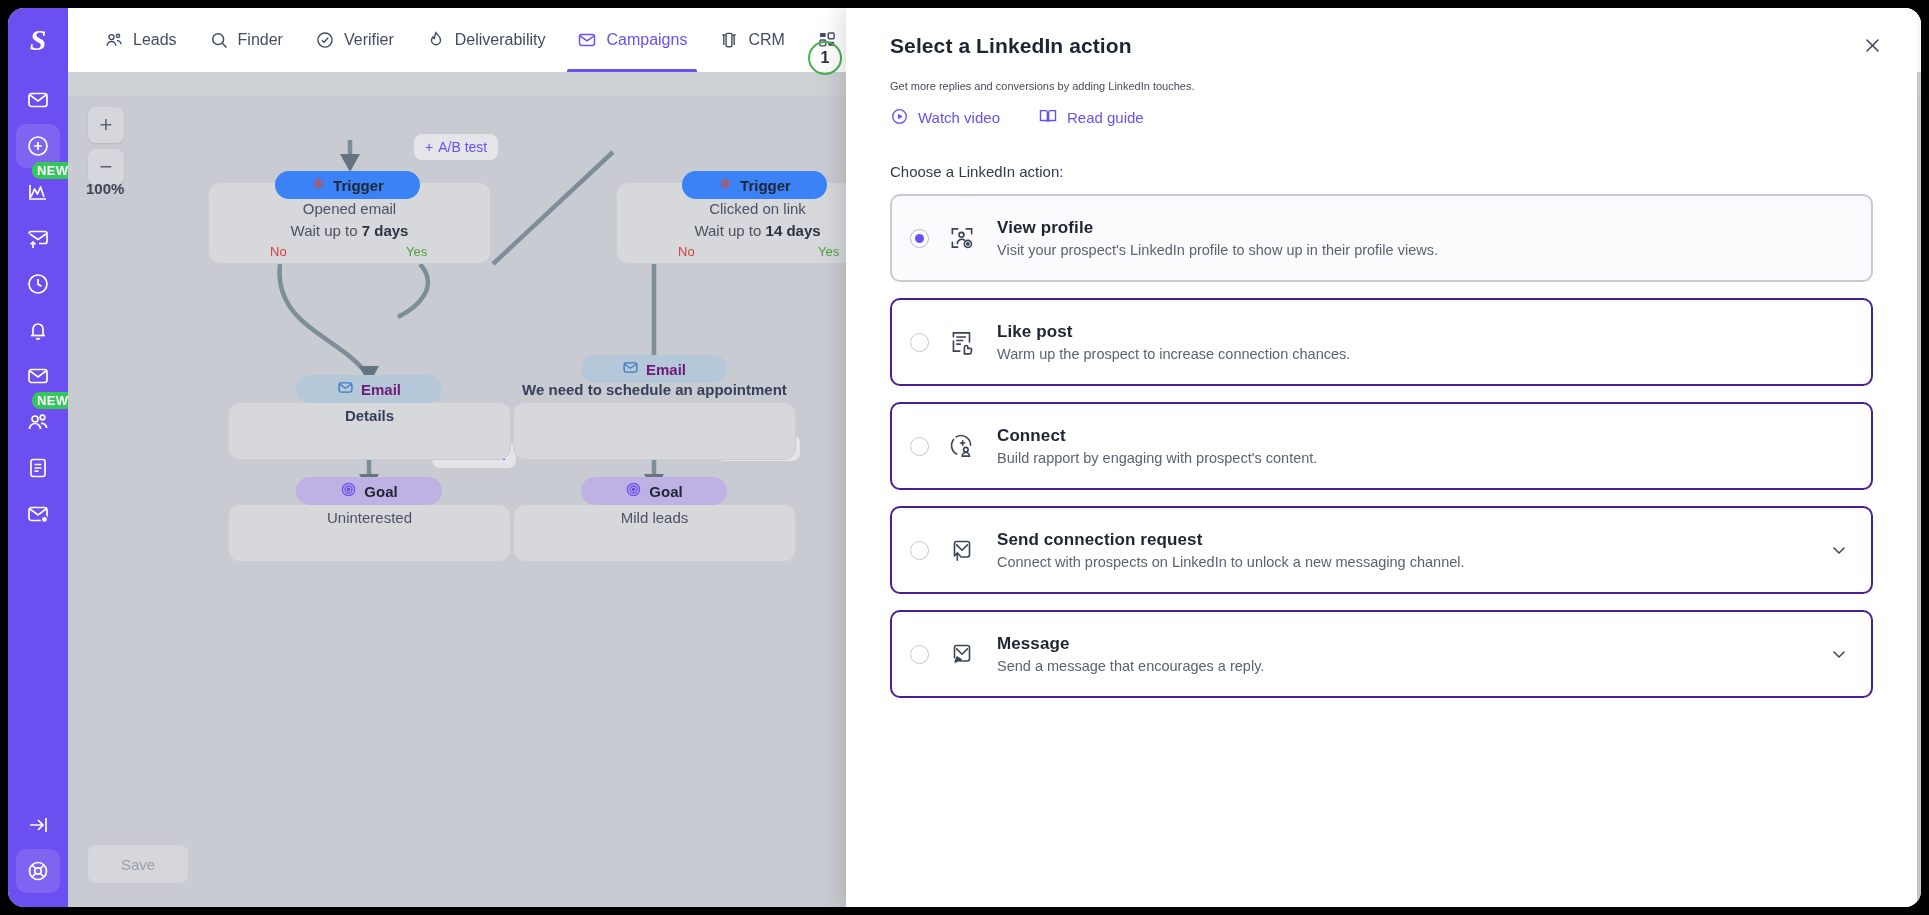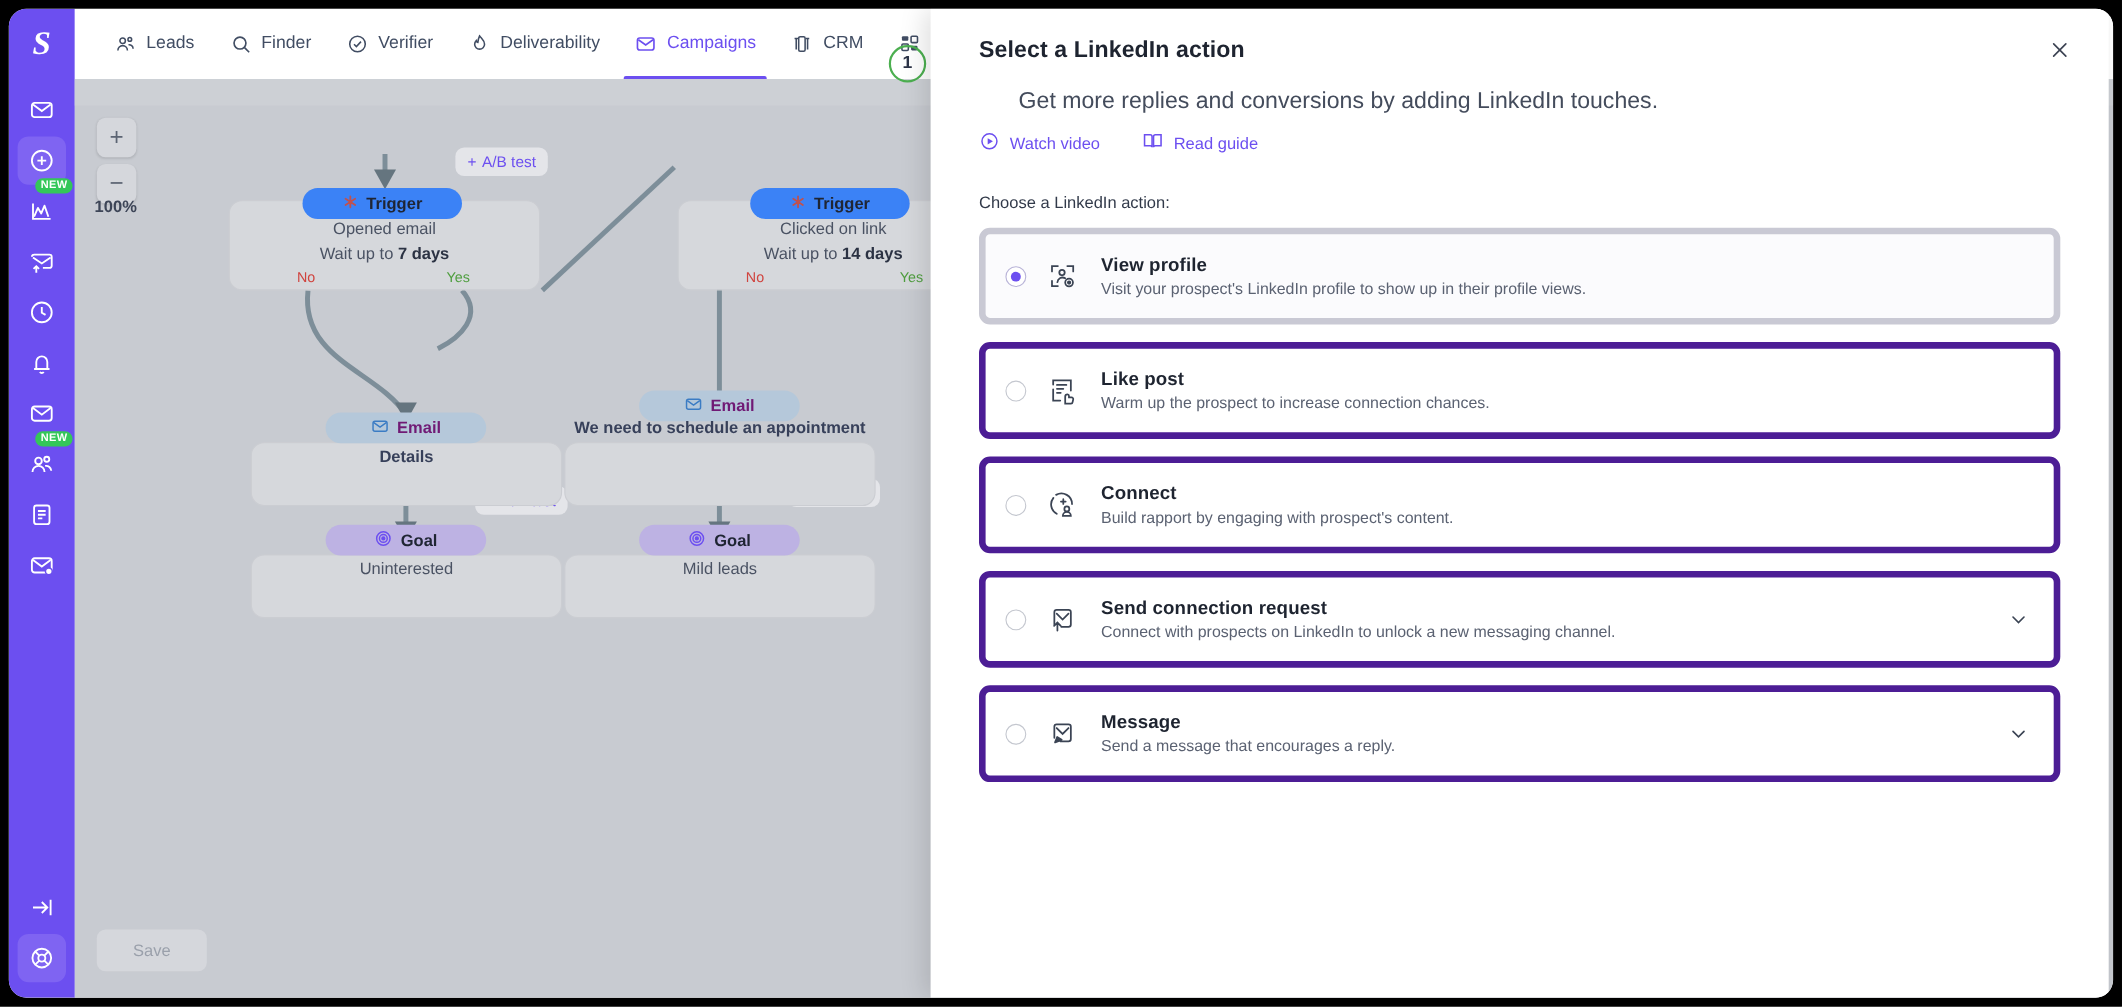--- a/index.html
+++ b/index.html
@@ -38,21 +38,21 @@
     width: 44px; height: 44px; margin-top: 2px;
     display: flex; align-items: center; justify-content: center;
     border-radius: 10px;
     cursor: pointer;
   }
   .rail-btn.active { background: #7f64f2; }
   .rail-btn svg { display: block; }
   .rail-new {
     position: absolute; top: -8px; left: 16px;
     background: #34c759; color: #fff;
-    font-size: 10px; font-weight: 700; letter-spacing: .3px;
+    font-size: 13px; font-weight: 700; letter-spacing: .3px;
     padding: 2px 5px; border-radius: 8px;
     line-height: 1;
   }
   #rail-spacer { flex: 1 1 auto; }
 
   
   #topnav {
     position: absolute; left: 60px; top: 0;
     width: 1853px; height: 64px;
     background: #ffffff;
@@ -177,37 +177,37 @@
     font-size: 21px; font-weight: 700; color: #1e2430;
     letter-spacing: .1px;
   }
   #drawer-close {
     position: absolute; right: 30px; top: 22px;
     width: 30px; height: 30px; cursor: pointer;
     display: flex; align-items: center; justify-content: center;
   }
   #drawer-sub {
     margin-top: 22px;
-    font-size: 21px; color: #444c5c; margin-left: 36px;
+    font-size: 11px; color: #444c5c;
   }
   #drawer-links { margin-top: 14px; display: flex; gap: 38px; }
   .dlink {
     display: flex; align-items: center; gap: 9px;
     font-size: 15px; color: #6c4ff0; cursor: pointer;
   }
   #choose-label {
     margin-top: 34px;
     font-size: 15px; color: #323a4a;
   }
   #action-list { margin-top: 14px; }
   .action-card {
     position: relative;
     display: flex; align-items: center;
     min-height: 88px;
-    border: 6px solid #4c1d95;
+    border: 2px solid #4c1d95;
     border-radius: 10px;
     margin-bottom: 16px;
     padding: 14px 22px 14px 18px;
     background: #ffffff;
     cursor: pointer;
   }
   .action-card.selected {
     background: #fbfbfd;
     border-color: #c9c9d4;
   }

